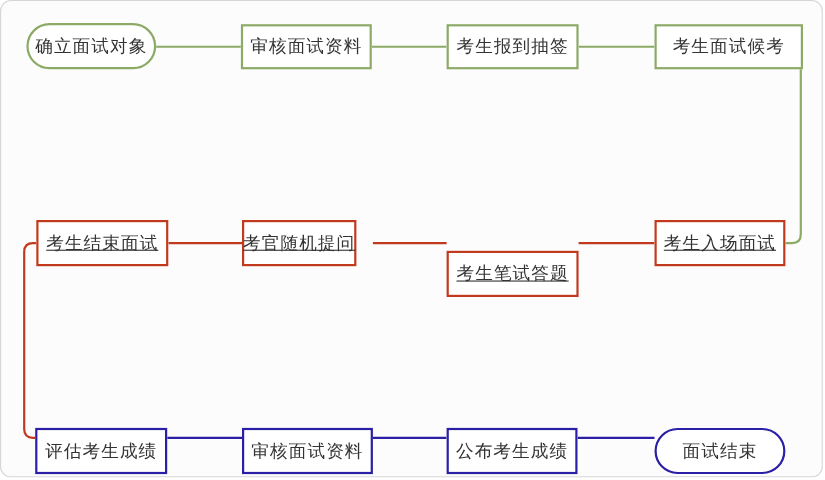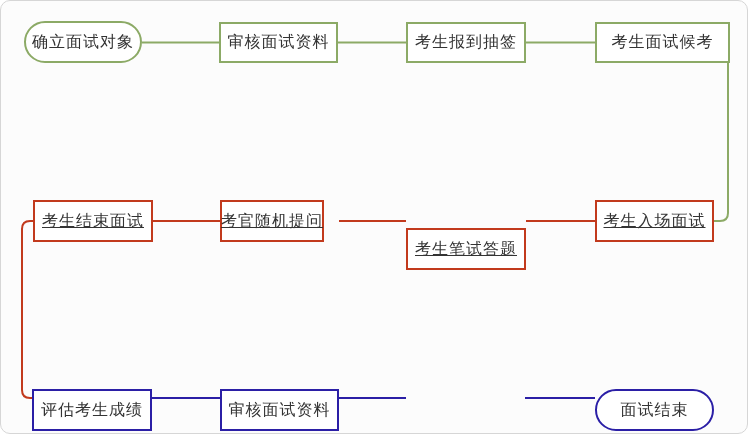--- a/index.html
+++ b/index.html
@@ -111,17 +111,20 @@
   <div class="node stage2 n8">
     <span>考生入场面试</span>
   </div>
 
   <div class="node stage3 n9">
     <span>评估考生成绩</span>
   </div>
   <div class="node stage3 n10">
     <span>审核面试资料</span>
   </div>
+  <div class="node stage3 n11">
+    <span>公布考生成绩</span>
+  </div>
   <div class="node stadium stage3 n12">
     <span>面试结束</span>
   </div>
 
 </div>
 
 </body></html>

